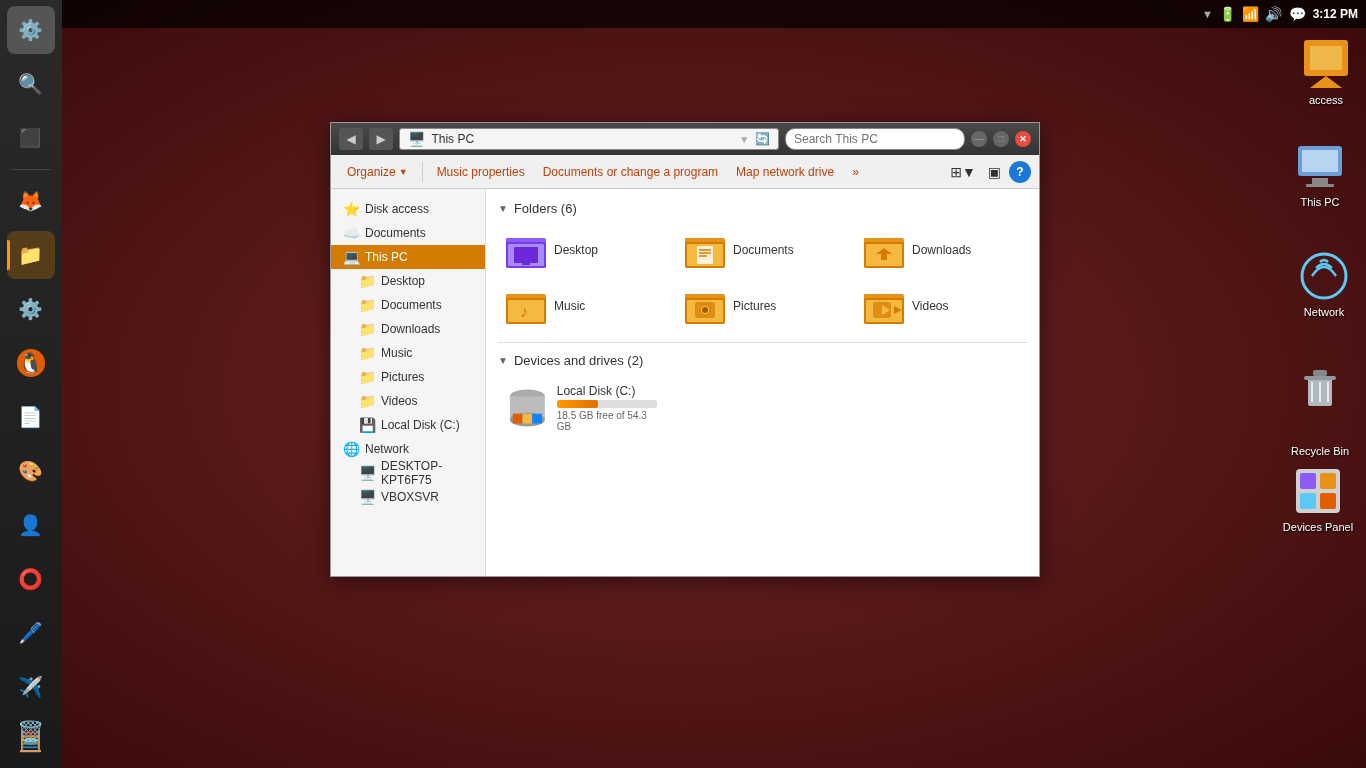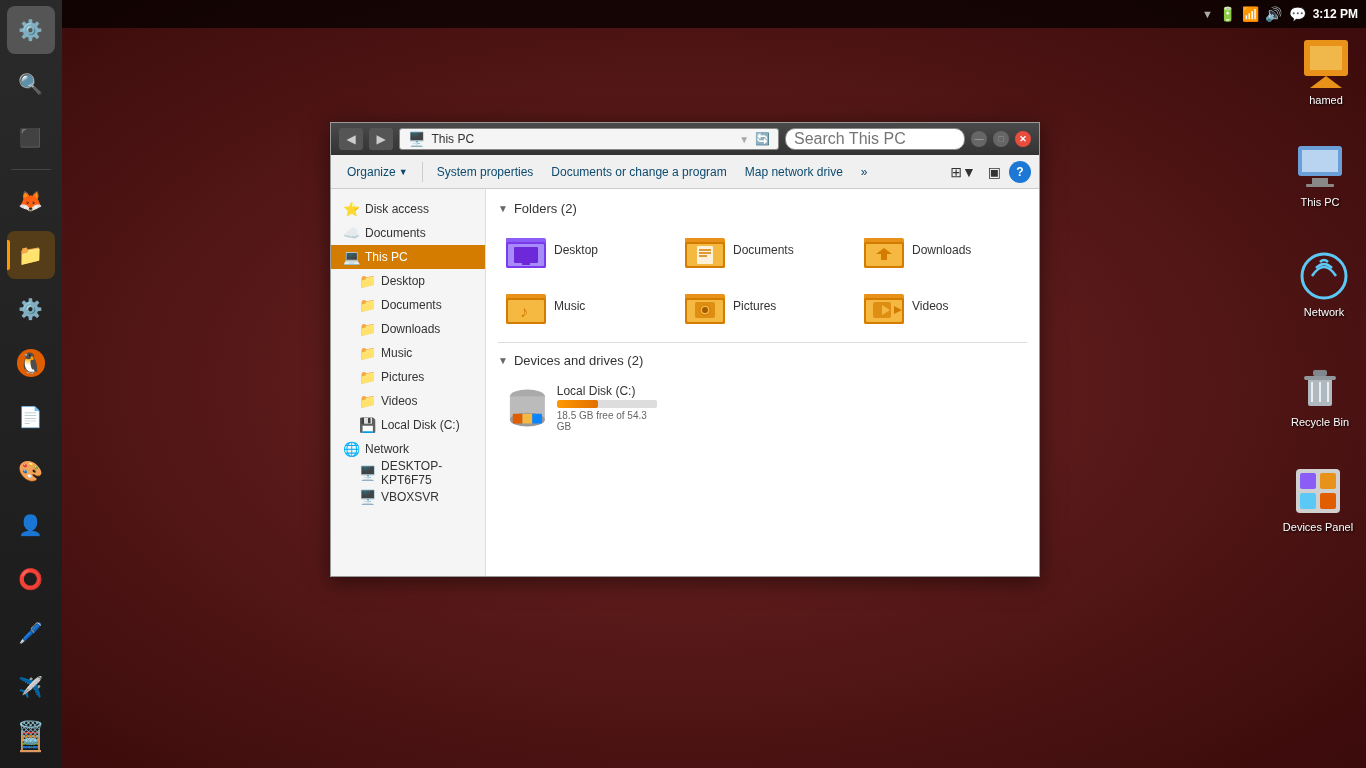--- a/index.html
+++ b/index.html
@@ -207,21 +207,21 @@
       padding: 0 8px;
       gap: 2px;
     }
     .toolbar-btn {
       height: 26px;
       padding: 0 8px;
       background: transparent;
       border: none;
       cursor: pointer;
       font-size: 12px;
-      color: #0c4a6e;
+      color: #c2410c;
       display: flex;
       align-items: center;
       gap: 3px;
       border-radius: 3px;
     }
     .toolbar-sep {
       width: 1px;
       height: 20px;
       background: #ccc;
       margin: 0 4px;
@@ -424,21 +424,21 @@
 </div>
 
 <div class="desktop-icon" style="left:1286px; top:38px;">
   <div class="icon-img">
     <svg width="52" height="52" viewBox="0 0 52 52">
       <rect x="4" y="2" width="44" height="36" rx="3" fill="#e8921a"></rect>
       <rect x="10" y="8" width="32" height="24" fill="#f0b84a"></rect>
       <polygon points="26,38 10,50 42,50" fill="#e8921a"></polygon>
     </svg>
   </div>
-  <div class="icon-label">hamed</div>
+  <div class="icon-label">access</div>
 </div>
 
 <div class="desktop-icon" style="left:1280px; top:140px;">
   <div class="icon-img">
     <svg width="52" height="52" viewBox="0 0 52 52">
       <rect x="4" y="6" width="44" height="30" rx="3" fill="#6a9fd8"></rect>
       <rect x="8" y="10" width="36" height="22" fill="#b8d4f0"></rect>
       <rect x="18" y="38" width="16" height="6" fill="#888"></rect>
       <rect x="12" y="44" width="28" height="3" rx="1" fill="#888"></rect>
     </svg>
@@ -451,21 +451,21 @@
     <svg width="52" height="52" viewBox="0 0 52 52">
       <circle cx="26" cy="26" r="22" fill="none" stroke="#5bc8f5" stroke-width="3"></circle>
       <path d="M14,26 Q26,8 38,26" fill="none" stroke="#5bc8f5" stroke-width="2.5"></path>
       <path d="M18,18 Q26,10 34,18" fill="none" stroke="#5bc8f5" stroke-width="2.5"></path>
       <path d="M22,12 Q26,8 30,12" fill="none" stroke="#5bc8f5" stroke-width="2.5"></path>
     </svg>
   </div>
   <div class="icon-label">Network</div>
 </div>
 
-<div class="desktop-icon" style="left:1280px; top:360px;">
+<div class="desktop-icon" style="left:1280px; top:360px;gap:29px;">
   <div class="icon-img">
     <svg width="52" height="52" viewBox="0 0 52 52">
       <rect x="14" y="18" width="24" height="28" rx="2" fill="#b0b8c0"></rect>
       <rect x="10" y="16" width="32" height="4" rx="2" fill="#90989e"></rect>
       <rect x="19" y="10" width="14" height="6" rx="2" fill="#80888e"></rect>
       <line x1="18" y1="22" x2="18" y2="42" stroke="#fff" stroke-width="1.5"></line>
       <line x1="26" y1="22" x2="26" y2="42" stroke="#fff" stroke-width="1.5"></line>
       <line x1="34" y1="22" x2="34" y2="42" stroke="#fff" stroke-width="1.5"></line>
     </svg>
   </div>
@@ -490,37 +490,37 @@
   <div class="title-bar">
     <div class="address-bar">
       <button class="nav-btn">◀</button>
       <button class="nav-btn">▶</button>
       <div class="address-input">
         <span style="font-size:14px;">🖥️</span>
         <span style="font-size:12px; color:#333;">This PC</span>
         <span style="margin-left:auto; color:#aaa; font-size:10px;">▼</span>
         <span style="color:#888; font-size:12px;">🔄</span>
       </div>
-      <input type="text" class="search-input" placeholder="Search This PC" style="font-size: 16px;">
+      <input type="text" class="search-input" placeholder="Search This PC" style="font-size: 12px;">
     </div>
     <div class="window-controls">
       <button class="win-btn minimize">—</button>
       <button class="win-btn maximize">□</button>
       <button class="win-btn close">✕</button>
     </div>
   </div>
 
   <div class="toolbar">
     <button class="toolbar-btn">
       <span>Organize</span>
       <span style="font-size:9px;">▼</span>
     </button>
     <div class="toolbar-sep"></div>
     <button class="toolbar-btn">
-      <span>System properties</span>
+      <span>Music properties</span>
     </button>
     <button class="toolbar-btn">
       <span>Documents or change a program</span>
     </button>
     <button class="toolbar-btn">
       <span>Map network drive</span>
     </button>
     <button class="toolbar-btn">
       <span>»</span>
     </button>
@@ -585,21 +585,21 @@
       <div class="sidebar-item sidebar-indent">
         <span class="sidebar-icon">🖥️</span>
         <span>VBOXSVR</span>
       </div>
     </div>
 
     <div class="file-view">
 
       <div class="section-header">
         <span class="arrow">▼</span>
-        <span>Folders (2)</span>
+        <span>Folders (6)</span>
       </div>
 
       <div class="folder-grid">
 
         <div class="folder-item">
           <svg class="f-icon" viewBox="0 0 40 36">
             <rect x="0" y="6" width="40" height="30" rx="2" fill="#8b5cf6"></rect>
             <rect x="0" y="10" width="40" height="26" rx="2" fill="#7c3aed"></rect>
             <rect x="2" y="12" width="36" height="22" rx="1" fill="#a78bfa"></rect>
             <rect x="0" y="6" width="14" height="4" rx="1" fill="#8b5cf6"></rect>

